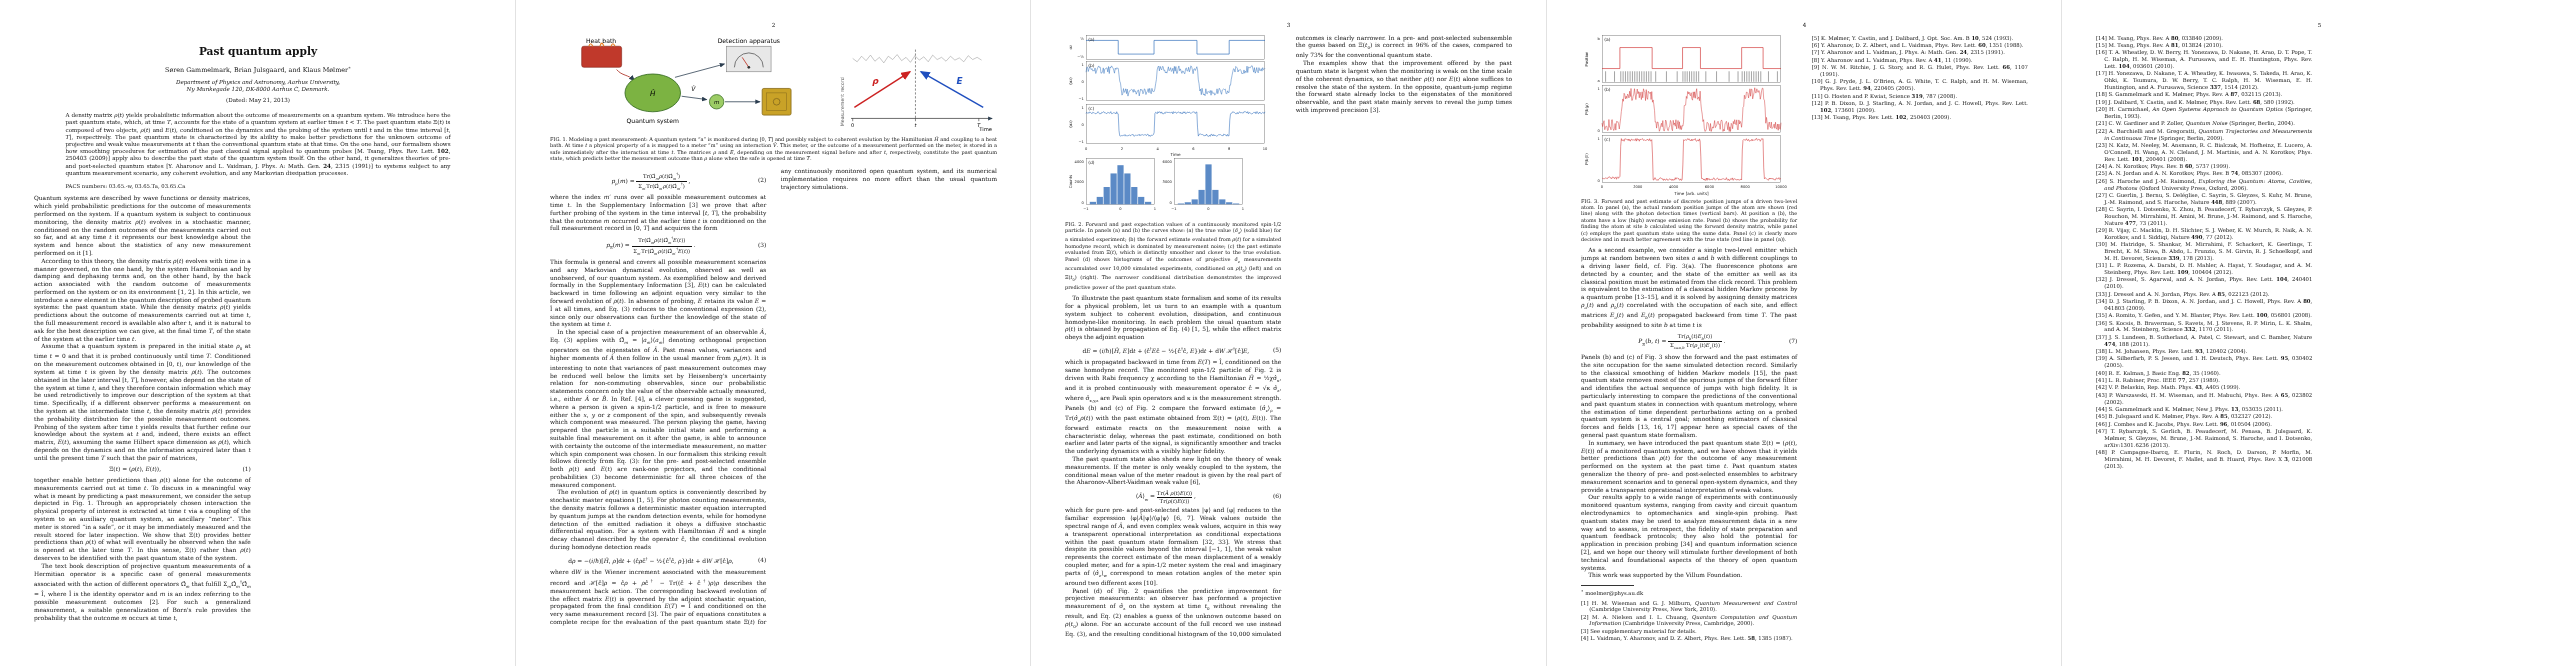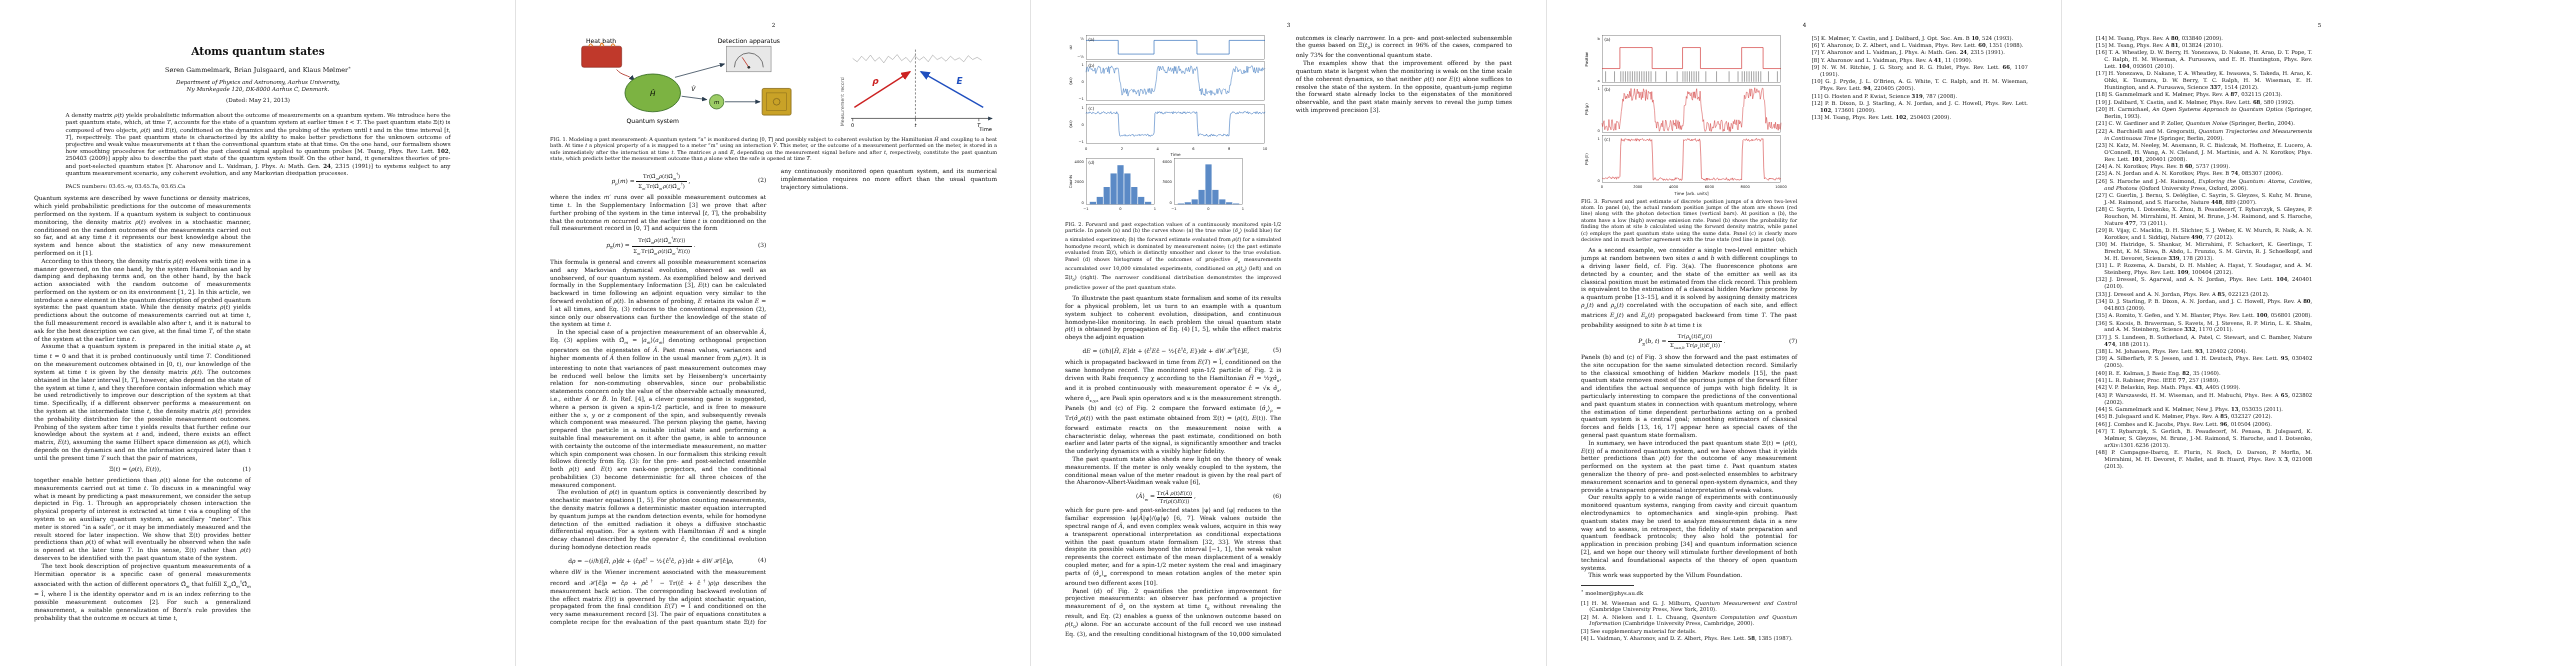--- a/index.html
+++ b/index.html
@@ -49,21 +49,21 @@
 </style>
 </head>
 <body>
 
 <div id="canvas">
 
   <div class="watermark">arXiv:1305.0681v3  [quant-ph]  21 May 2013</div>
 
   <div class="sheet" style="left:0">
     <div>
-      <div class="title">Atoms quantum states</div>
+      <div class="title">Past quantum apply</div>
       <div class="authors">Søren Gammelmark, Brian Julsgaard, and Klaus Mølmer<sup>∗</sup></div>
       <div class="affil">Department of Physics and Astronomy, Aarhus University,</div>
       <div class="affil">Ny Munkegade 120, DK-8000 Aarhus C, Denmark.</div>
       <div class="date">(Dated: May 21, 2013)</div>
     </div>
     <div class="abstract">A density matrix <i>ρ</i>(<i>t</i>) yields probabilistic information about the outcome of measurements on a quantum system. We introduce here the past quantum state, which, at time <i>T</i>, accounts for the state of a quantum system at earlier times <i>t</i> &lt; <i>T</i>. The past quantum state Ξ(<i>t</i>) is composed of two objects, <i>ρ</i>(<i>t</i>) and <i>E</i>(<i>t</i>), conditioned on the dynamics and the probing of the system until <i>t</i> and in the time interval [<i>t</i>, <i>T</i>], respectively. The past quantum state is characterized by its ability to make better predictions for the unknown outcome of projective and weak value measurements at <i>t</i> than the conventional quantum state at that time. On the one hand, our formalism shows how smoothing procedures for estimation of the past classical signal applied to quantum probes [M. Tsang, Phys. Rev. Lett. <b>102</b>, 250403 (2009)] apply also to describe the past state of the quantum system itself. On the other hand, it generalizes theories of pre- and post-selected quantum states [Y. Aharonov and L. Vaidman, J. Phys. A: Math. Gen. <b>24</b>, 2315 (1991)] to systems subject to any quantum measurement scenario, any coherent evolution, and any Markovian dissipation processes.</div>
     <div class="pacs">PACS numbers: 03.65.-w, 03.65.Ta, 03.65.Ca</div>
     <div class="cols" style="height:459px">
       <p class="para noindent">Quantum systems are described by wave functions or density matrices, which yield probabilistic predictions for the outcome of measurements performed on the system. If a quantum system is subject to continuous monitoring, the density matrix <i>ρ</i>(<i>t</i>) evolves in a stochastic manner, conditioned on the random outcomes of the measurements carried out so far, and at any time <i>t</i> it represents our best knowledge about the system and hence about the statistics of any new measurement performed on it [1].</p>
       <p class="para">According to this theory, the density matrix <i>ρ</i>(<i>t</i>) evolves with time in a manner governed, on the one hand, by the system Hamiltonian and by damping and dephasing terms and, on the other hand, by the back action associated with the random outcome of measurements performed on the system or on its environment [1, 2]. In this article, we introduce a new element in the quantum description of probed quantum systems: the past quantum state. While the density matrix <i>ρ</i>(<i>t</i>) yields predictions about the outcome of measurements carried out at time <i>t</i>, the full measurement record is available also after <i>t</i>, and it is natural to ask for the best description we can give, at the final time <i>T</i>, of the state of the system at the earlier time <i>t</i>.</p>

